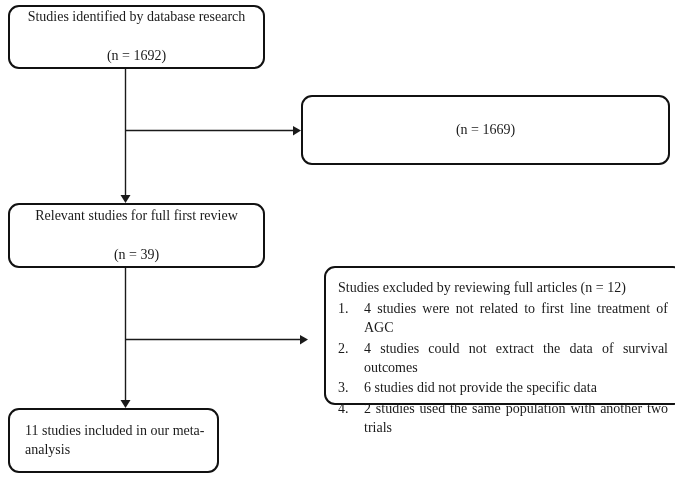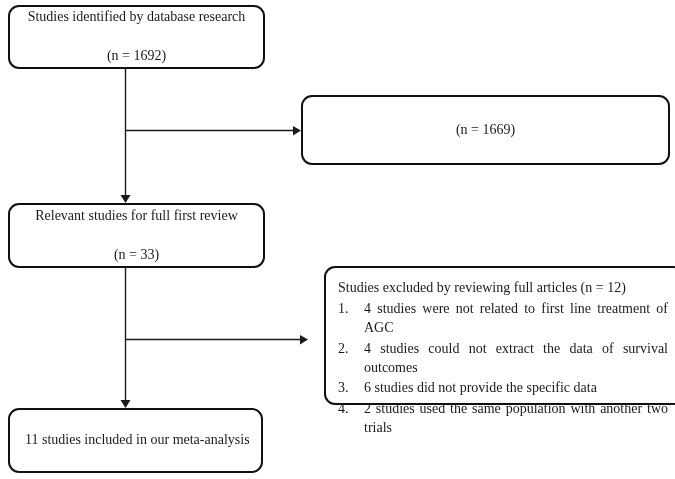--- a/index.html
+++ b/index.html
@@ -102,21 +102,21 @@
     <span>Studies identified by database research</span>
     <span>(n = 1692)</span>
   </div>
 
   <div class="box center2" style="left:301px; top:95px; width:369px; height:70px;">
     <span>(n = 1669)</span>
   </div>
 
   <div class="box center2" style="left:8px; top:203px; width:257px; height:65px;">
     <span>Relevant studies for full first review</span>
-    <span>(n = 33)</span>
+    <span>(n = 39)</span>
   </div>
 
   <div class="box listbox" style="left:324px; top:266px; width:360px; height:139px;">
     <div class="hdr">Studies excluded by reviewing full articles (n = 12)</div>
     <div class="list-item">
       <span class="num">1.</span>
       <span class="itext">4 studies were not related to first line treatment of AGC</span>
     </div>
     <div class="list-item">
       <span class="num">2.</span>
@@ -125,17 +125,17 @@
     <div class="list-item">
       <span class="num">3.</span>
       <span class="itext">6 studies did not provide the specific data</span>
     </div>
     <div class="list-item">
       <span class="num">4.</span>
       <span class="itext">2 studies used the same population with another two trials</span>
     </div>
   </div>
 
-  <div class="box single" style="left:8px; top:408px; width:255px; height:65px;">
+  <div class="box single" style="left:8px; top:408px; width:211px; height:65px;">
     <span>11 studies included in our meta-analysis</span>
   </div>
 
 </div>
 
 </body></html>

